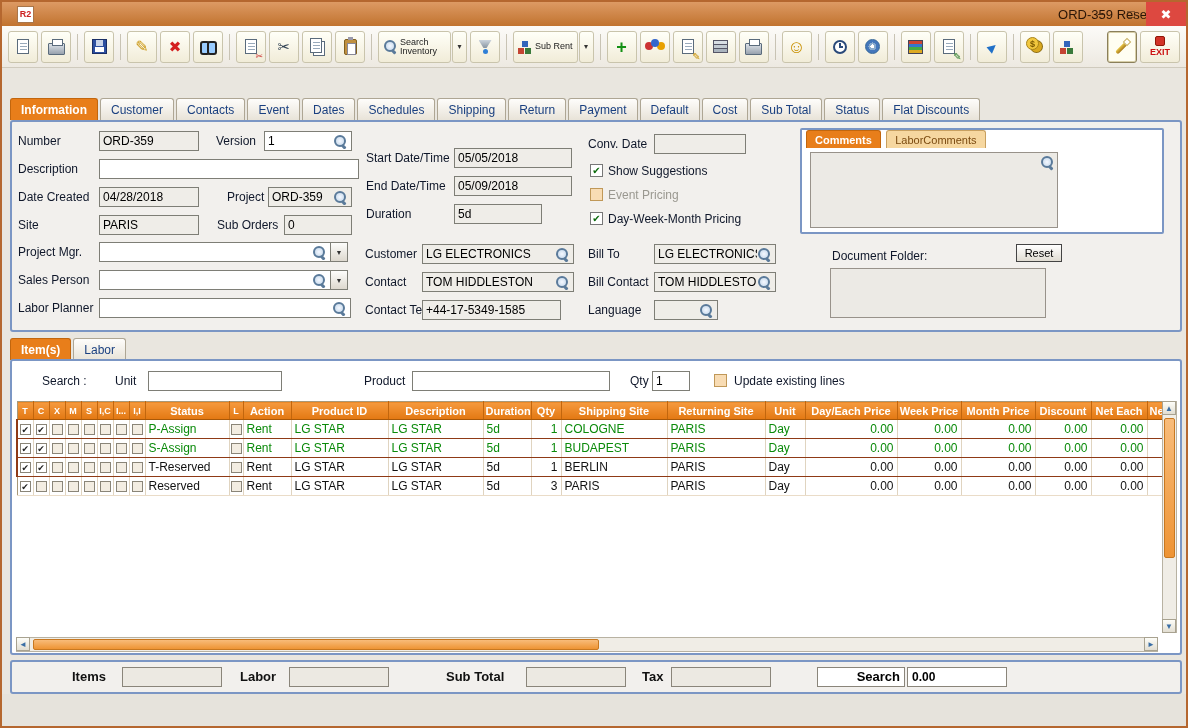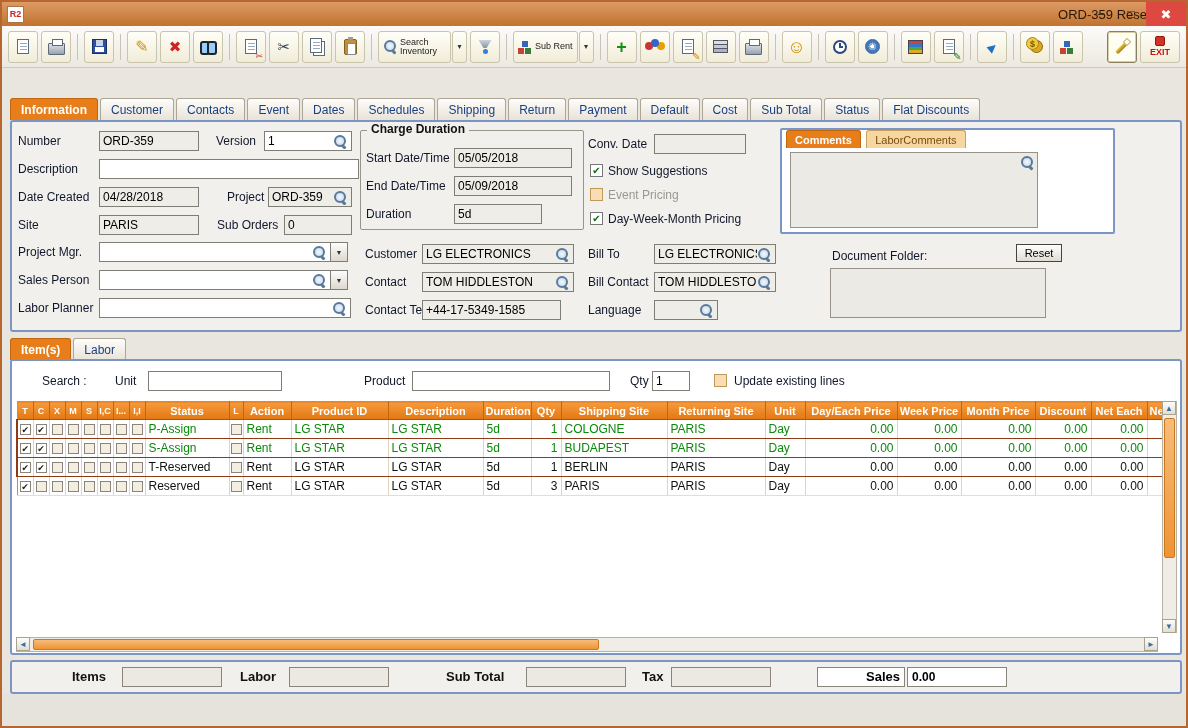--- a/index.html
+++ b/index.html
@@ -2,21 +2,21 @@
 <html><head>
 <meta charset="utf-8">
 <style>
   *{margin:0;padding:0;box-sizing:border-box}
   html,body{width:1188px;height:728px}
   body{font-family:"Liberation Sans","DejaVu Sans",sans-serif;font-size:12px;background:#8a8a8a}
   button{font-family:inherit;border:none;background:none;cursor:default}
   .window{position:relative;width:1188px;height:728px;border:2px solid #B5672F;background:#E9E6DF;overflow:hidden}
 
   
-  .titlebar{height:24px;background:linear-gradient(#DD9A64,#C1732F);display:flex;align-items:center;padding-left:5px;position:relative}
+  .titlebar{height:24px;background:linear-gradient(#DD9A64,#C1732F);display:flex;align-items:center;padding-left:15px;position:relative}
   .titlebar .title{position:absolute;left:0;right:0;text-align:right;font-size:13px;color:#2A1506}
   .app-icon{width:17px;height:17px;background:#FFF;border:1px solid #A8764A;color:#C22;font-weight:bold;font-size:9px;display:flex;align-items:center;justify-content:center;z-index:2}
   .winbtns{margin-left:auto;display:flex;z-index:2;height:100%;align-items:stretch}
   .wbtn{width:30px;display:flex;align-items:center;justify-content:center;color:#3A2410;font-size:12px}
   .wbtn.close{background:#DD4840;color:#FFF;width:40px;font-size:13px;font-weight:bold}
 
   
   .menubar{height:26px;background:#FAF8F5;display:flex;align-items:center;padding-left:8px;border-bottom:1px solid #E0DCD2}
   .menu-item{display:inline-block;padding:4px 9px;color:#14141E}
   .menu-item::first-letter{text-decoration:underline}
@@ -321,23 +321,20 @@
         <span class="mag"></span>
       </div>
     <span class="ddb" style="left:319px;top:148px">▼</span>
 
     <span class="lbl" style="left:6px;top:176px">Labor Planner</span>
     <div class="fld" style="left:87px;top:176px;width:252px">
         <span></span>
         <span class="mag"></span>
       </div>
 
-    <div class="gbox" style="left:348px;top:8px;width:224px;height:100px">
-      <span class="legend">Charge Duration</span>
-    </div>
     <span class="lbl" style="left:354px;top:26px">Start Date/Time</span>
     <div class="fld ro" style="left:442px;top:26px;width:118px">
         <span>05/05/2018</span>
       </div>
     <span class="lbl" style="left:354px;top:54px">End Date/Time</span>
     <div class="fld ro" style="left:442px;top:54px;width:118px">
         <span>05/09/2018</span>
       </div>
     <span class="lbl" style="left:354px;top:82px">Duration</span>
     <div class="fld ro" style="left:442px;top:82px;width:88px">
@@ -381,21 +378,21 @@
     <span class="lbl" style="left:353px;top:178px">Contact Tel #</span>
     <div class="fld ro" style="left:410px;top:178px;width:139px">
         <span>+44-17-5349-1585</span>
       </div>
     <span class="lbl" style="left:576px;top:178px">Language</span>
     <div class="fld ro" style="left:642px;top:178px;width:64px">
         <span></span>
         <span class="mag"></span>
       </div>
 
-    <div class="cbox" style="left:768px;top:6px;width:335px;height:106px">
+    <div class="cbox" style="left:788px;top:6px;width:364px;height:106px">
       <div style="position:absolute;left:4px;top:0">
         <span class="ctab active">Comments</span>
         <span class="ctab">LaborComments</span>
       </div>
       <div class="tarea" style="left:8px;top:22px;width:248px;height:76px">
         <span></span>
         <span class="mag" style="position:absolute;right:2px;top:2px"></span>
       </div>
     </div>
     <span class="lbl" style="left:820px;top:124px">Document Folder:</span>
@@ -601,18 +598,18 @@
 
   <div class="panel" style="left:8px;top:658px;width:1172px;height:34px">
     <span class="tlabel" style="left:60px;top:5px">Items</span>
     <div class="tfield" style="left:110px;top:5px;width:100px"><span></span></div>
     <span class="tlabel" style="left:228px;top:5px">Labor</span>
     <div class="tfield" style="left:277px;top:5px;width:100px"><span></span></div>
     <span class="tlabel" style="left:434px;top:5px">Sub Total</span>
     <div class="tfield" style="left:514px;top:5px;width:100px"><span></span></div>
     <span class="tlabel" style="left:630px;top:5px">Tax</span>
     <div class="tfield" style="left:659px;top:5px;width:100px"><span></span></div>
-    <div class="tfield lblbox" style="left:805px;top:5px;width:88px">Sales</div>
+    <div class="tfield lblbox" style="left:805px;top:5px;width:88px">Search</div>
     <div class="tfield white" style="left:895px;top:5px;width:100px"><span>0.00</span></div>
   </div>
 
   <div class="strip"></div>
 </div>
 
 </body></html>

